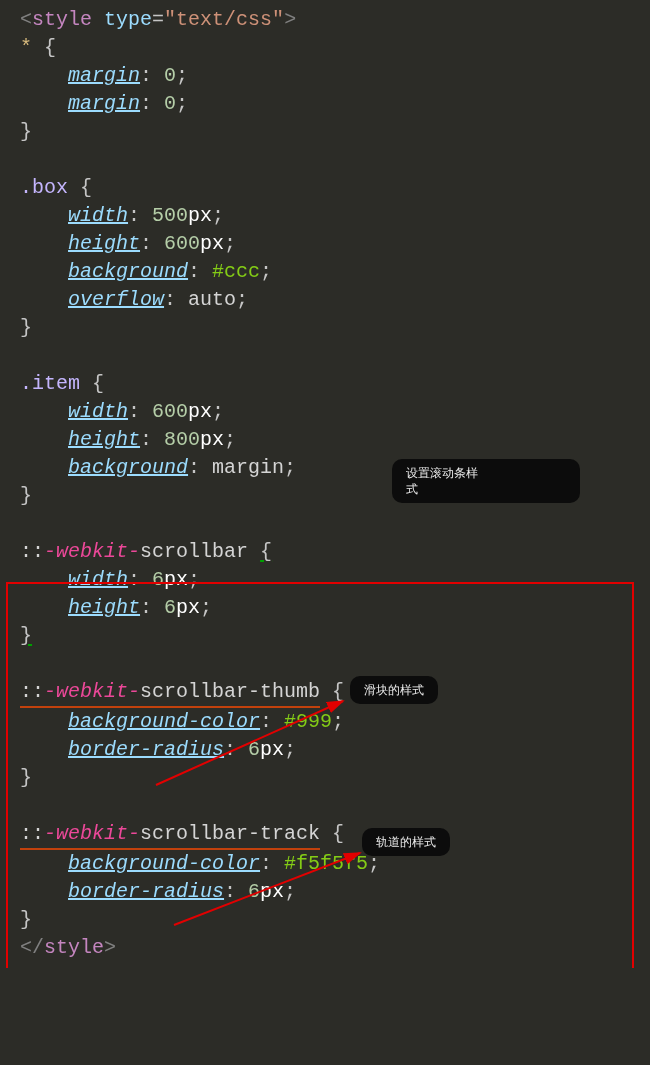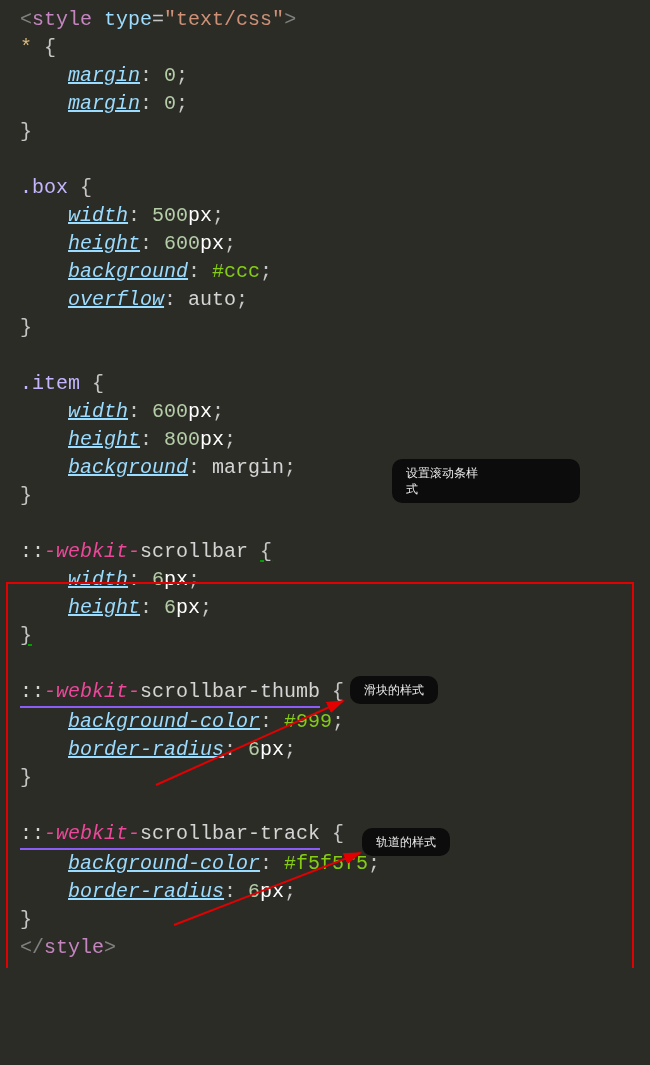--- a/index.html
+++ b/index.html
@@ -27,21 +27,21 @@
   .sel   { color: #c4b5fd; }
   .prop  { color: #9cdcfe; font-style: italic; text-decoration: underline; }
   .num   { color: #b5cea8; }
   .unit  { color: #ffffff; }
   .hex   { color: #84cc16; text-align: center; }
   .val   { color: #d4d4d4; }
   .pseudo-colon { color: #d4d4d4; }
   .pseudo-ital { color: #ec4899; font-style: italic; }
   .pseudo-norm { color: #d4d4d4; }
   .underline { text-decoration: underline; text-decoration-color: #00a000; text-decoration-thickness: 2px; text-underline-offset: 3px; }
-  .underline-red { border-bottom: 2px solid #8b5cf6; display: inline-block; }
+  .underline-red { border-bottom: 2px solid #c2410c; display: inline-block; }
 
   
   .bubble {
     position: absolute;
     background: #0c0c0c;
     color: #eaeaea;
     border-radius: 10px;
     padding: 6px 14px;
     font-size: 12px;
     font-family: "Heiti SC","SimHei","Microsoft YaHei",sans-serif;

